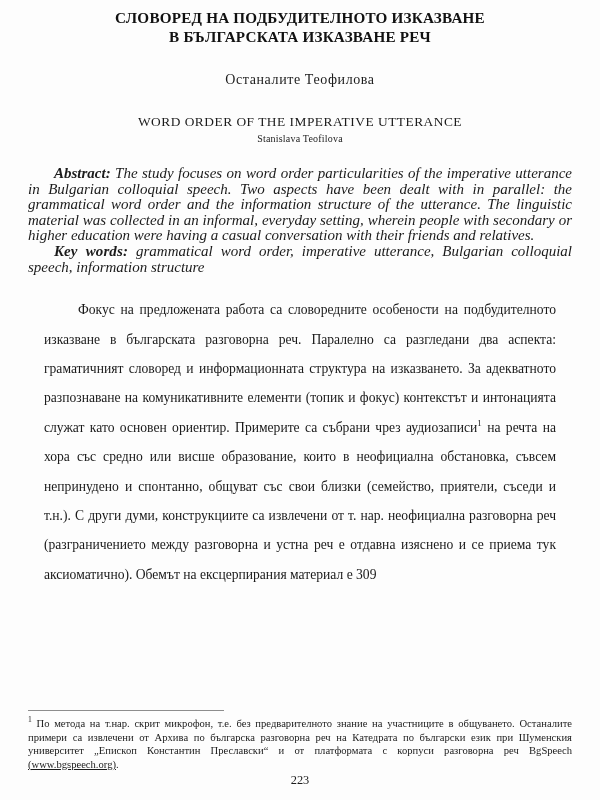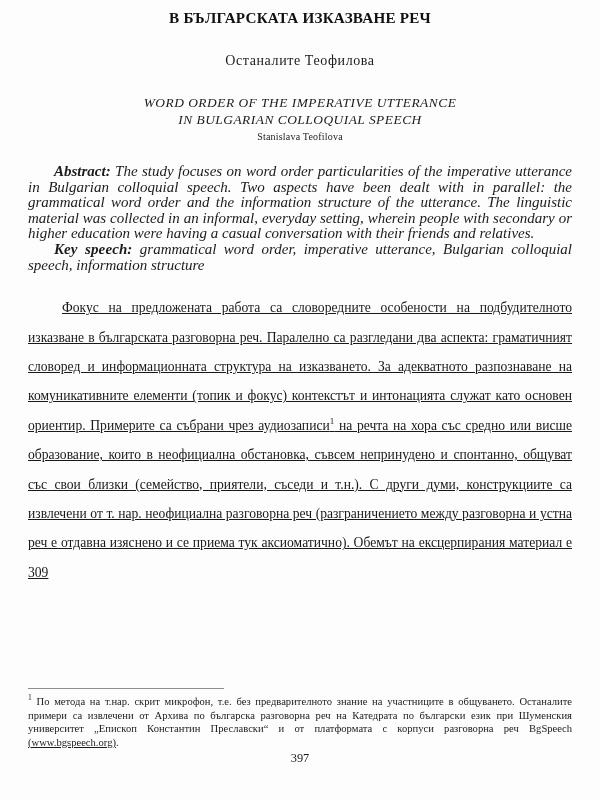--- a/index.html
+++ b/index.html
@@ -46,21 +46,21 @@
     color: #1b1b1b;
   }
   .title-en {
     text-align: center;
     font-size: 13.4px;
     line-height: 17px;
     margin-top: 24px;
     letter-spacing: 0.5px;
     color: #1b1b1b;
   }
-  .title-en .title-line { display: block; font-style: italic; }
+  .title-en .title-line { display: block; }
   .author-en {
     text-align: center;
     font-size: 10px;
     line-height: 16px;
     margin-top: 1px;
     letter-spacing: 0.2px;
     color: #1b1b1b;
   }
   
   .abstract-block {
@@ -82,35 +82,34 @@
   .kw-spacer { letter-spacing: 0.1px; }
   
   .body-text {
     margin-top: 20px;
     font-size: 13.6px;
     line-height: 29.4px;
     text-align: justify;
     color: #191919;
   }
   .body-text p {
-    margin: 0;
+    margin: 16px;
     text-indent: 34px;
-    text-decoration: underline;
   }
   sup.fn {
     font-size: 9px;
     vertical-align: super;
     line-height: 0;
   }
   
   .footnote-area {
     position: absolute;
     left: 28px;
     right: 28px;
-    bottom: 34px;
+    bottom: 12px;
   }
   .footnote-rule {
     width: 196px;
     height: 1px;
     background: #8d8d8d;
     margin: 0 0 6px 0;
   }
   .footnote-text {
     font-size: 10.6px;
     line-height: 13.4px;
@@ -133,40 +132,40 @@
     margin-top: 2px;
     color: #1b1b1b;
   }
 </style>
 </head>
 <body>
 
 <div class="page">
 
   <h1 class="title">
+    <span class="title-line">СЛОВОРЕД НА ПОДБУДИТЕЛНОТО ИЗКАЗВАНЕ</span>
     <span class="title-line">В БЪЛГАРСКАТА ИЗКАЗВАНЕ РЕЧ</span>
   </h1>
 
   <div class="author-cyr">Останалите Теофилова</div>
 
   <div class="title-en">
     <span class="title-line">WORD ORDER OF THE IMPERATIVE UTTERANCE</span>
-    <span class="title-line">IN BULGARIAN COLLOQUIAL SPEECH</span>
   </div>
 
   <div class="author-en">Stanislava Teofilova</div>
 
   <div class="abstract-block">
     <p><span class="lead">Abstract:</span><span> The study focuses on word order particularities of the imperative utterance in Bulgarian colloquial speech. Two aspects have been dealt with in parallel: the grammatical word order and the information structure of the utterance. The linguistic material was collected in an informal, everyday setting, wherein people with  secondary or higher education were having a casual conversation with their friends and relatives.</span></p>
-    <p><span class="lead kw-spacer">Key speech:</span><span> grammatical word order, imperative utterance, Bulgarian colloquial speech, information structure</span></p>
+    <p><span class="lead kw-spacer">Key words:</span><span> grammatical word order, imperative utterance, Bulgarian colloquial speech, information structure</span></p>
   </div>
 
   <div class="body-text">
     <p><span>Фокус на предложената работа са словоредните особености на подбудителното изказване в българската разговорна реч. Паралелно са разгледани два аспекта: граматичният словоред и информационната структура на изказването. За адекватното разпознаване на комуникативните елементи (топик и фокус) контекстът и интонацията служат като основен ориентир. Примерите са събрани чрез аудиозаписи</span><sup class="fn">1</sup><span> на речта на хора със средно или висше образование, които в неофициална обстановка, съвсем непринудено и спонтанно, общуват със свои близки (семейство, приятели, съседи и т.н.). С други думи, конструкциите са извлечени от т. нар. неофициална разговорна реч (разграничението между разговорна и устна реч е отдавна изяснено и се приема тук аксиоматично). Обемът на ексцерпирания материал е 309</span></p>
   </div>
 
   <div class="footnote-area">
     <div class="footnote-rule"></div>
     <p class="footnote-text"><sup>1</sup><span> По метода на т.нар. скрит микрофон, т.е. без предварителното знание на участниците в общуването. Останалите примери са извлечени от Архива по българска разговорна реч на Катедрата по български език при Шуменския университет „Епископ Константин Преславски“ и от платформата с корпуси разговорна реч BgSpeech </span><span class="fn-url">(www.bgspeech.org)</span><span>.</span></p>
-    <div class="page-number">397</div>
+    <div class="page-number">223</div>
   </div>
 
 </div>
 
 </body></html>

